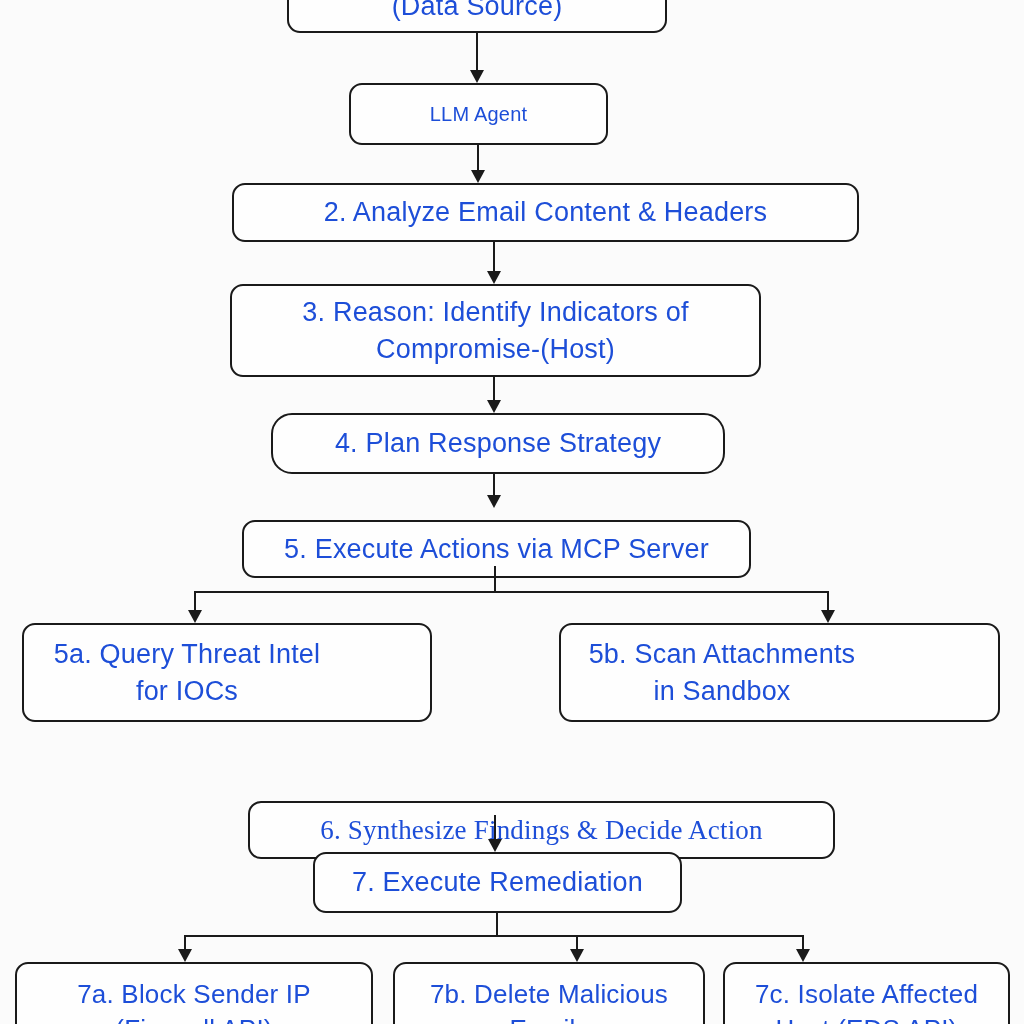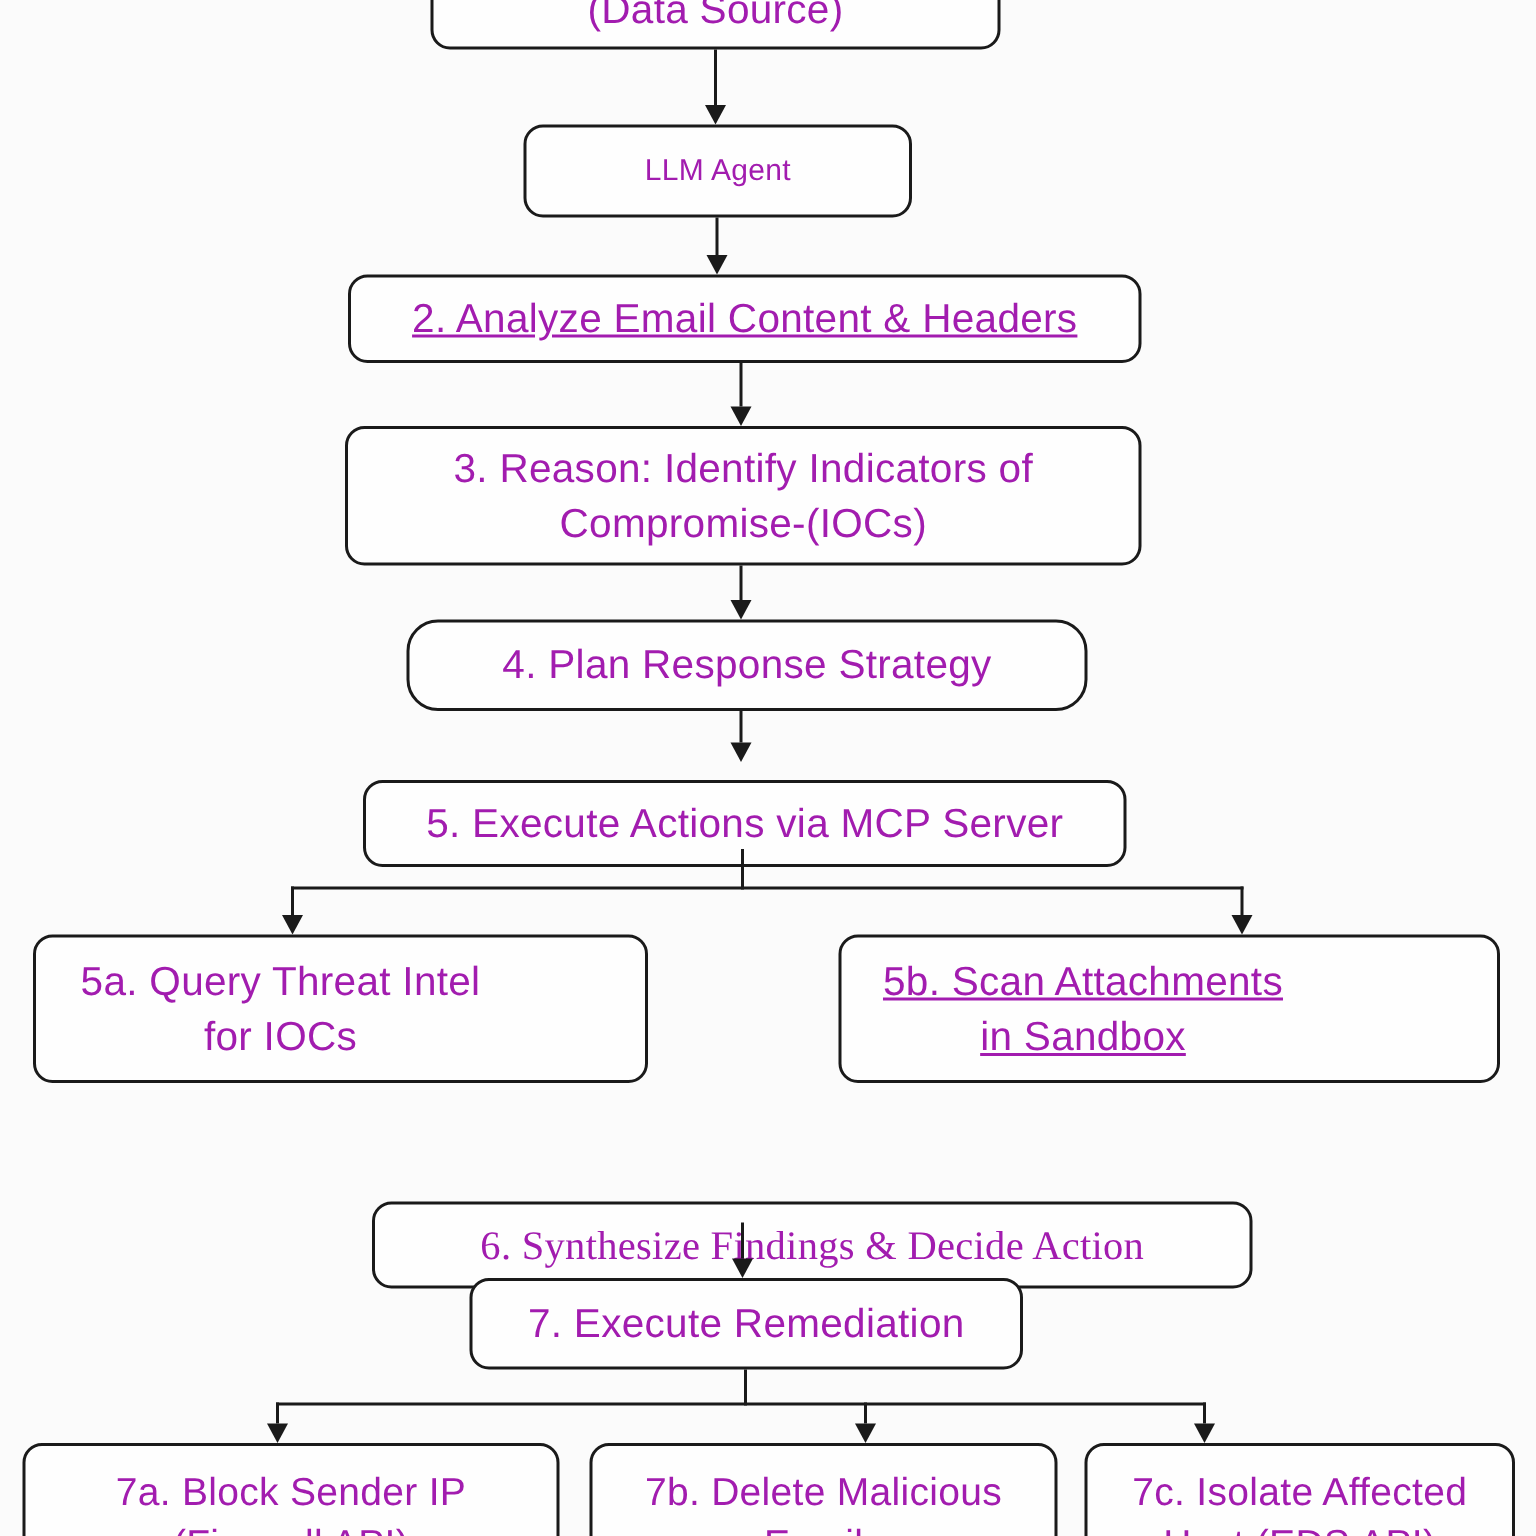--- a/index.html
+++ b/index.html
@@ -1,45 +1,45 @@
 <!DOCTYPE html>
 <html><head>
 <meta charset="utf-8">
 <style>
   html,body{margin:0;padding:0;background:#fbfbfb;}
   .canvas{
     position:relative;width:1024px;height:1024px;overflow:hidden;
     background:#fbfbfb;
     font-family:"Liberation Sans","DejaVu Sans",sans-serif;
-    color:#a21caf;
+    color:#1d4ed8;
   }
   .node{
     position:absolute;box-sizing:border-box;
     background:#fefefe;border:2.5px solid #1a1a1a;border-radius:13px;
     display:flex;flex-direction:column;align-items:center;justify-content:center;
     font-size:27px;line-height:37px;letter-spacing:.2px;text-align:center;
     white-space:nowrap;
   }
   .node .ln{display:block;}
   .vline{position:absolute;width:2px;background:#1a1a1a;}
   .hline{position:absolute;height:2px;background:#1a1a1a;}
   .ahead{
     position:absolute;width:0;height:0;
     border-left:7px solid transparent;border-right:7px solid transparent;
     border-top:13px solid #1a1a1a;
   }
   
   .n-source{left:287px;top:-46px;width:380px;height:79px;justify-content:flex-end;padding-bottom:6px;}
   .n-llm{left:349px;top:83px;width:259px;height:62px;font-size:20px;}
-  .n-s2{left:232px;top:183px;width:529px;height:59px;text-decoration:underline;}
+  .n-s2{left:232px;top:183px;width:627px;height:59px;}
   .n-s3{left:230px;top:284px;width:531px;height:93px;text-align:right;}
   .n-s4{left:271px;top:413px;width:454px;height:61px;border-radius:21px;}
   .n-s5{left:242px;top:520px;width:509px;height:58px;}
   .n-s5a{left:22px;top:623px;width:410px;height:99px;padding-right:80px;}
-  .n-s5b{left:559px;top:623px;width:441px;height:99px;padding-right:115px;text-decoration:underline;}
+  .n-s5b{left:559px;top:623px;width:441px;height:99px;padding-right:115px;}
   .n-s6{left:248px;top:801px;width:587px;height:58px;font-family:Liberation Serif, serif;}
   .n-s7{left:313px;top:852px;width:369px;height:61px;}
   .n-bottom{top:962px;height:88px;justify-content:flex-start;padding-top:13px;font-size:26px;line-height:35px;}
   .n-s7a{left:15px;width:358px;}
   .n-s7b{left:393px;width:312px;}
   .n-s7c{left:723px;width:287px;}
 </style>
 </head>
 <body>
 
@@ -52,21 +52,21 @@
   <div class="node n-llm">
     <span class="ln">LLM Agent</span>
   </div>
 
   <div class="node n-s2">
     <span class="ln">2. Analyze Email Content &amp; Headers</span>
   </div>
 
   <div class="node n-s3">
     <span class="ln">3. Reason: Identify Indicators of</span>
-    <span class="ln">Compromise-(IOCs)</span>
+    <span class="ln">Compromise-(Host)</span>
   </div>
 
   <div class="node n-s4">
     <span class="ln">4. Plan Response Strategy</span>
   </div>
 
   <div class="node n-s5">
     <span class="ln">5. Execute Actions via MCP Server</span>
   </div>
 

